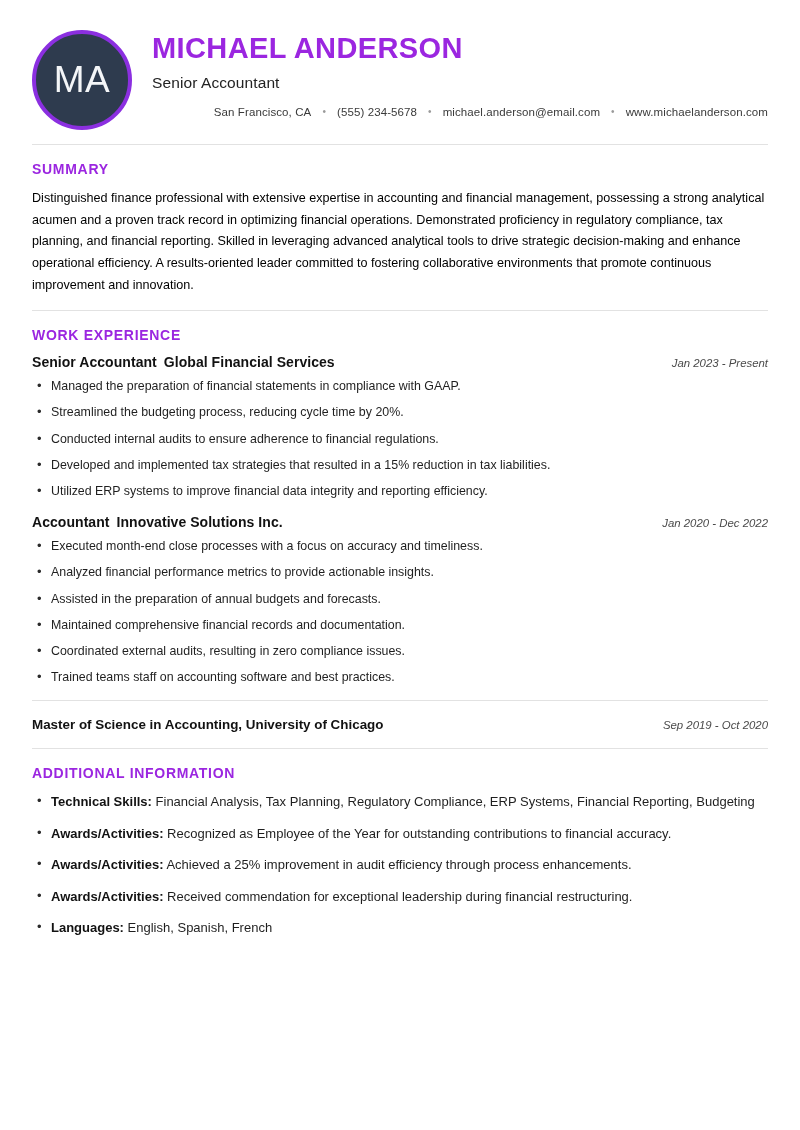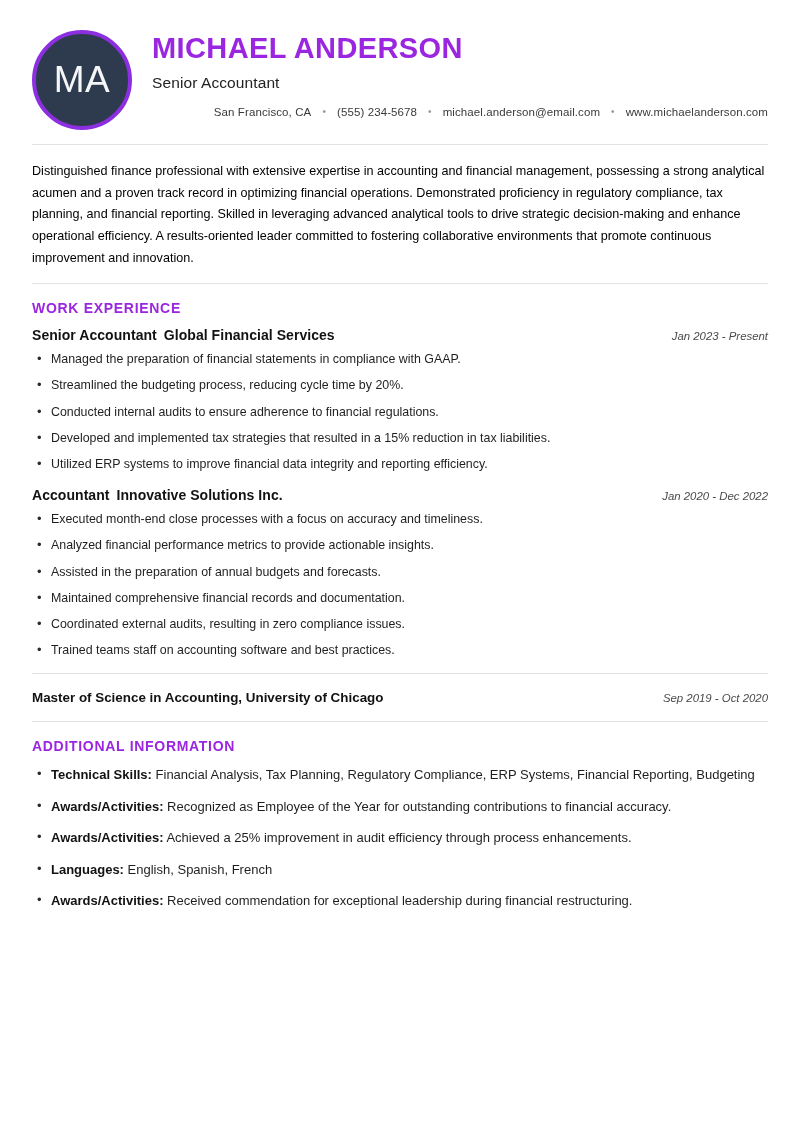--- a/index.html
+++ b/index.html
@@ -239,20 +239,21 @@
         <span class="contact-sep">•</span>
         <span class="contact-item">michael.anderson@email.com</span>
         <span class="contact-sep">•</span>
         <span class="contact-item">www.michaelanderson.com</span>
       </div>
     </div>
   </div>
 
   <hr class="divider">
   <div class="section">
+    <div class="section-title">SUMMARY</div>
     <p class="summary-text">Distinguished finance professional with extensive expertise in accounting and financial management, possessing a strong analytical acumen and a proven track record in optimizing financial operations. Demonstrated proficiency in regulatory compliance, tax planning, and financial reporting. Skilled in leveraging advanced analytical tools to drive strategic decision-making and enhance operational efficiency. A results-oriented leader committed to fostering collaborative environments that promote continuous improvement and innovation.</p>
   </div>
 
   <hr class="divider">
   <div class="section">
     <div class="section-title">WORK EXPERIENCE</div>
 
     <div class="entry">
       <div class="entry-head">
         <div class="entry-heading">
@@ -305,23 +306,23 @@
       </li>
       <li>
         <span class="info-label">Awards/Activities:</span>
         <span>Recognized as Employee of the Year for outstanding contributions to financial accuracy.</span>
       </li>
       <li>
         <span class="info-label">Awards/Activities:</span>
         <span>Achieved a 25% improvement in audit efficiency through process enhancements.</span>
       </li>
       <li>
+        <span class="info-label">Awards/Activities:</span>
+        <span>Received commendation for exceptional leadership during financial restructuring.</span>
+      </li>
+      <li>
         <span class="info-label">Languages:</span>
         <span>English,  Spanish,  French</span>
       </li>
-      <li>
-        <span class="info-label">Awards/Activities:</span>
-        <span>Received commendation for exceptional leadership during financial restructuring.</span>
-      </li>
     </ul>
   </div>
 
 </div>
 
 </body></html>

